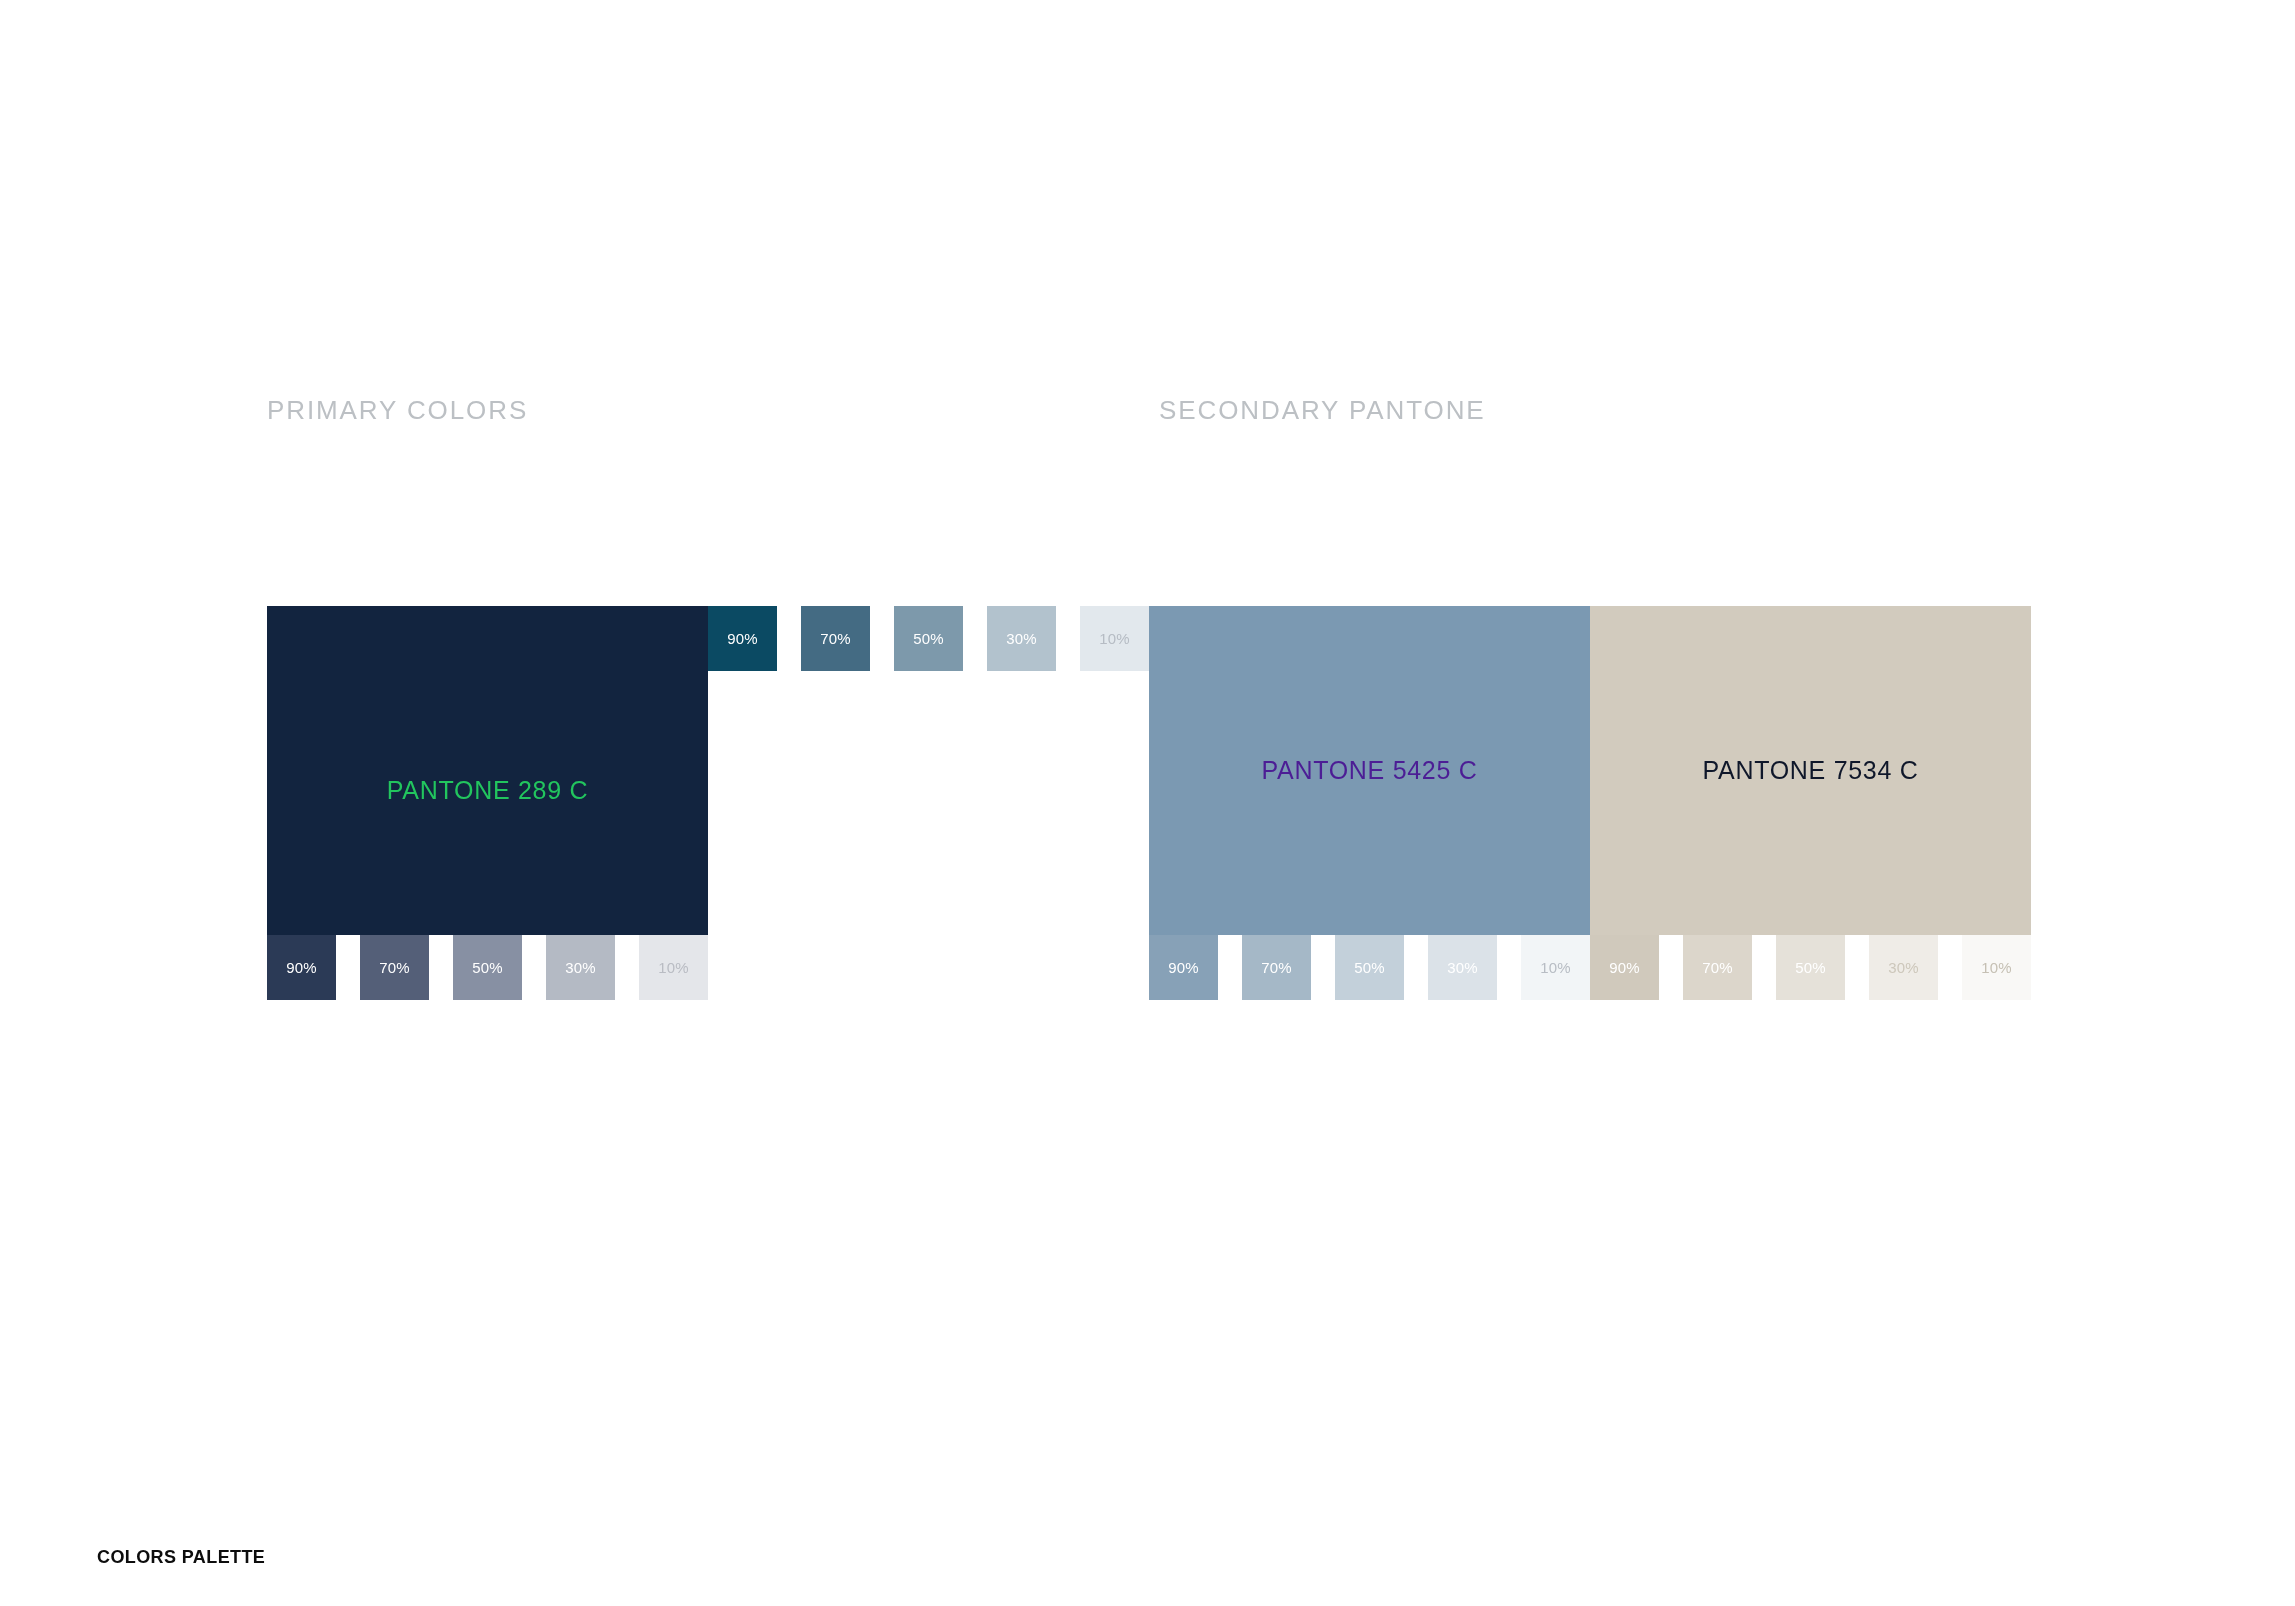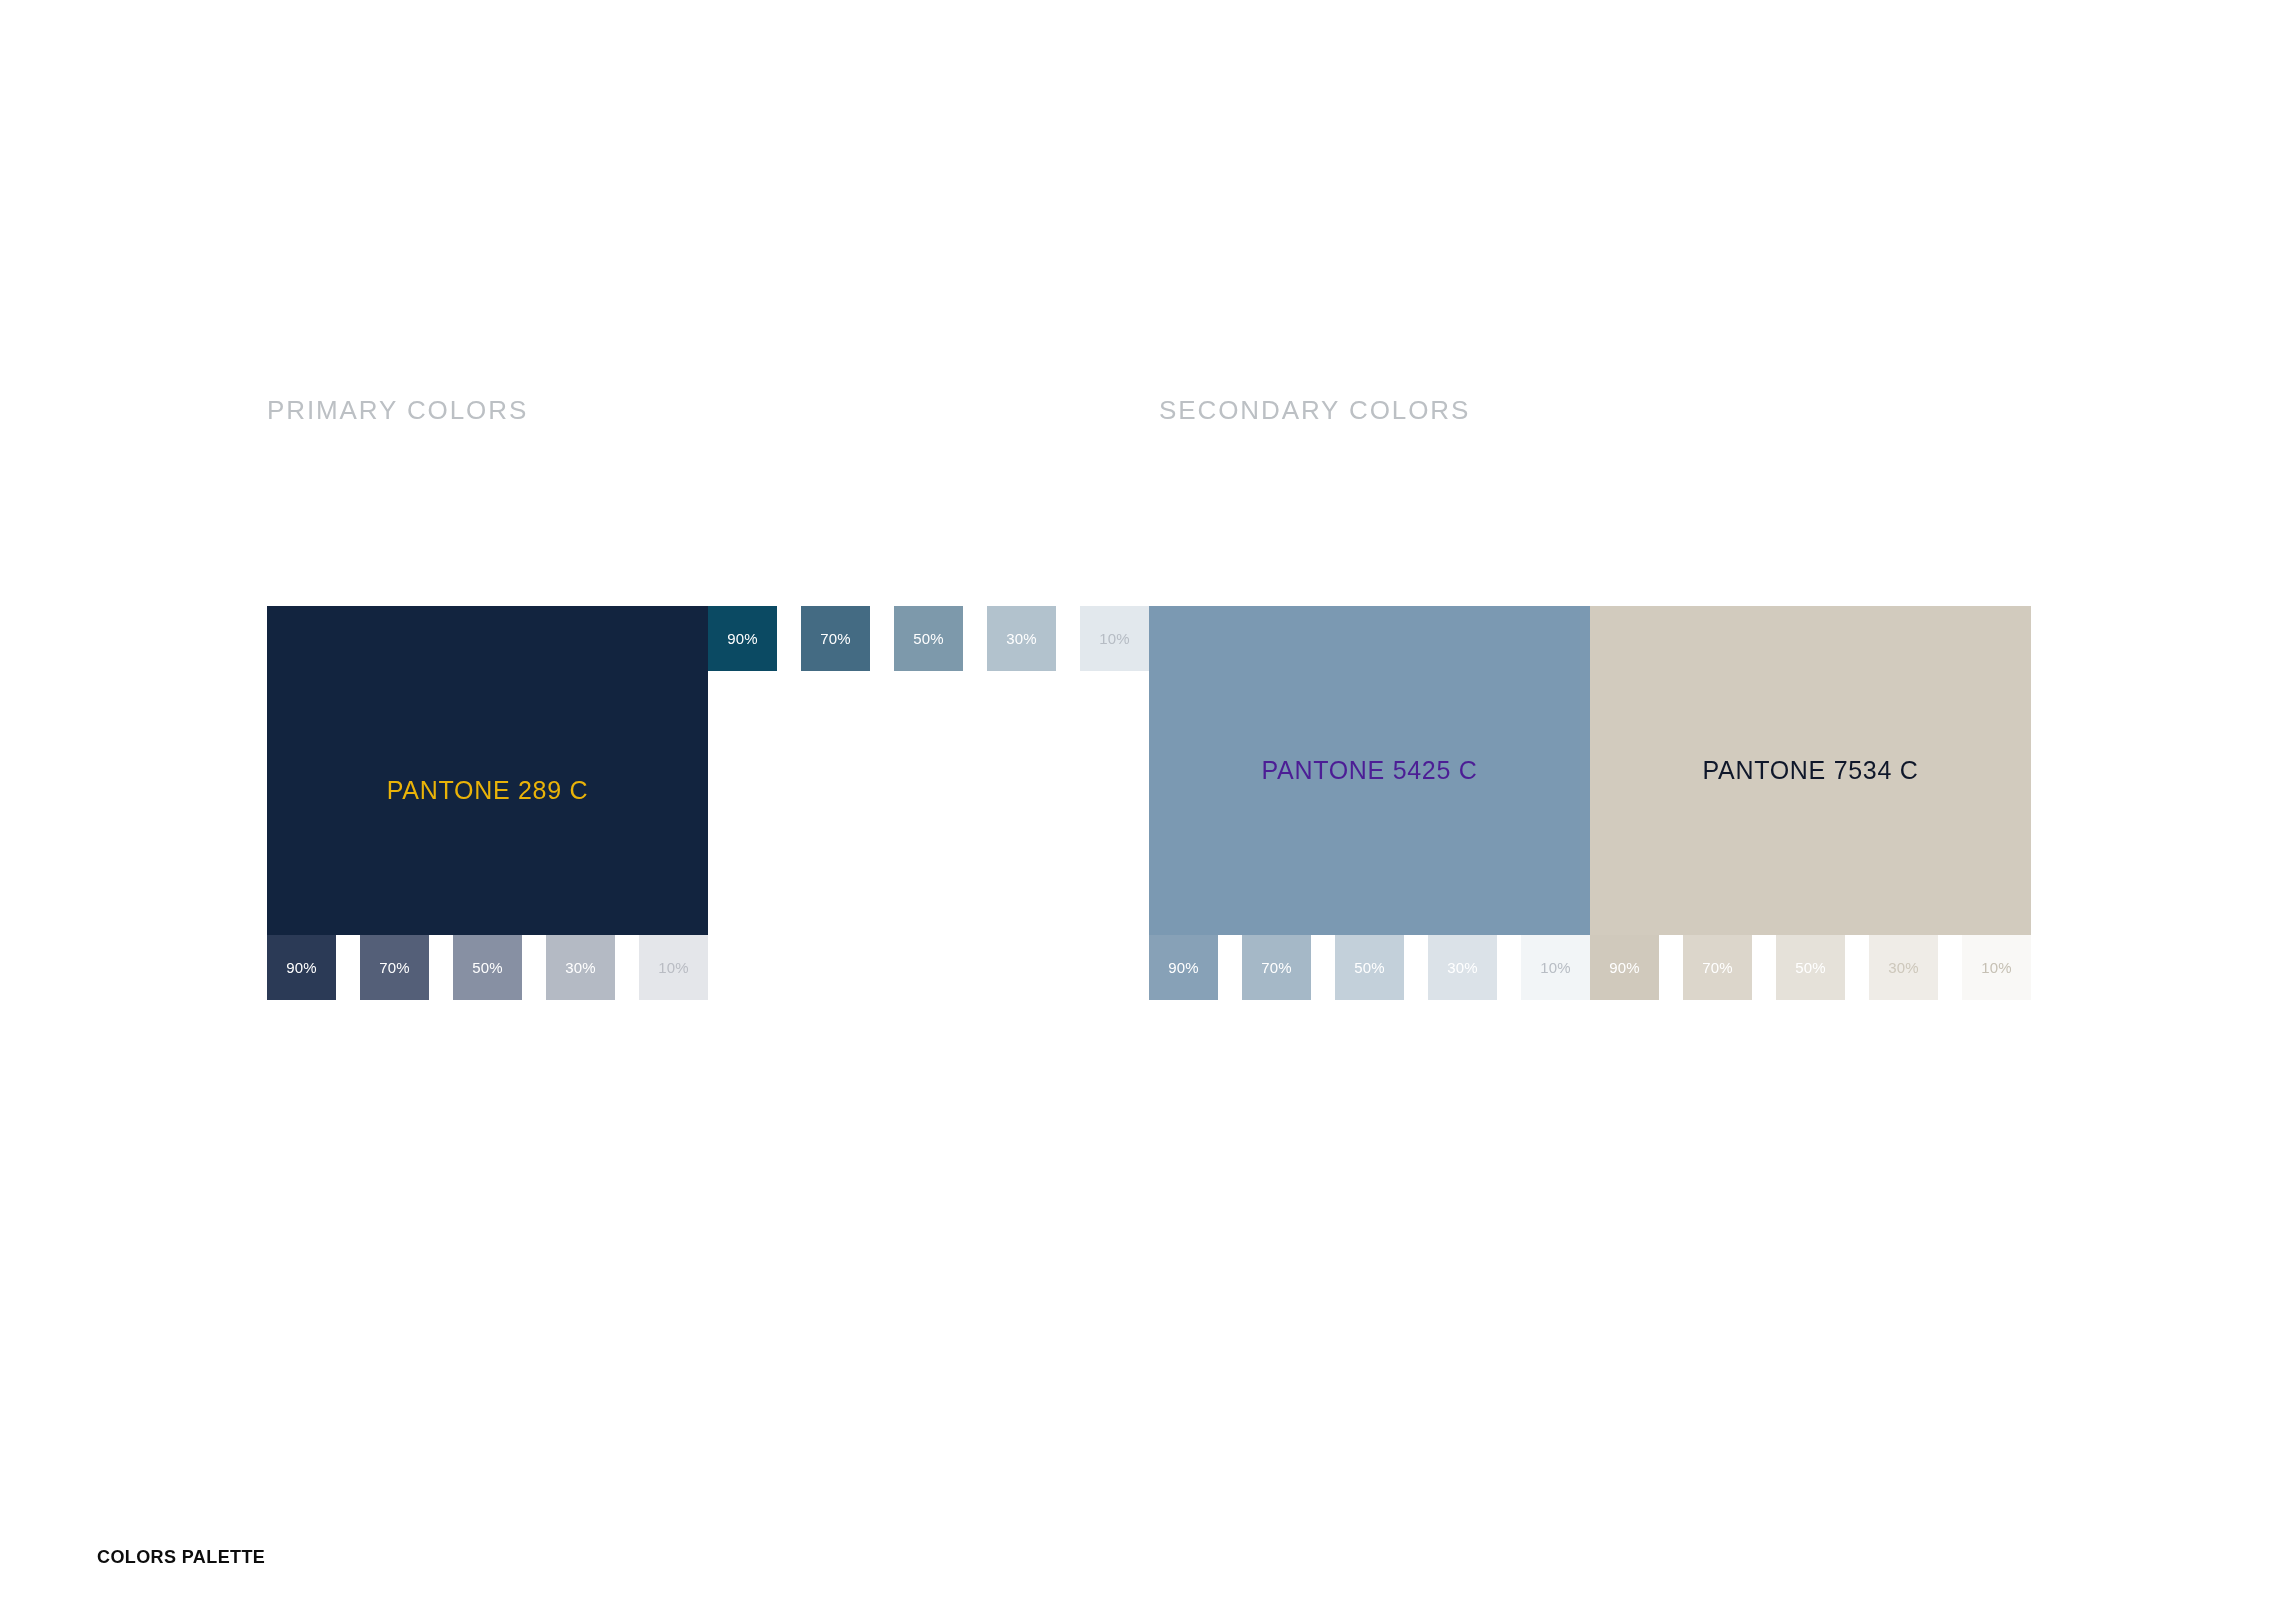--- a/index.html
+++ b/index.html
@@ -95,27 +95,27 @@
     letter-spacing: 0.4px;
     color: #0d0d0d;
     white-space: nowrap;
   }
 </style>
 </head>
 <body>
 
 <div class="section-headers">
   <div class="section-header primary">PRIMARY COLORS</div>
-  <div class="section-header secondary">SECONDARY COLORS</div>
+  <div class="section-header secondary">SECONDARY PANTONE</div>
 </div>
 
 <div class="palette" id="palette">
     <div class="color-group">
       <div class="swatch-main" style="background: rgb(18, 36, 63);">
-        <span class="swatch-name" style="color: #eab308; margin-top: 40px;">PANTONE 289 C</span>
+        <span class="swatch-name" style="color: #22c55e; margin-top: 40px;">PANTONE 289 C</span>
       </div>
       <div class="tint-row">
         <div class="tint-cell" style="background: rgb(43, 58, 86);">
           <span class="tint-label" style="color: rgb(255, 255, 255);">90%</span>
         </div>
         <div class="tint-cell" style="background: rgb(84, 95, 120);">
           <span class="tint-label" style="color: rgb(255, 255, 255);">70%</span>
         </div>
         <div class="tint-cell" style="background: rgb(135, 144, 163);">
           <span class="tint-label" style="color: rgb(255, 255, 255);">50%</span>

